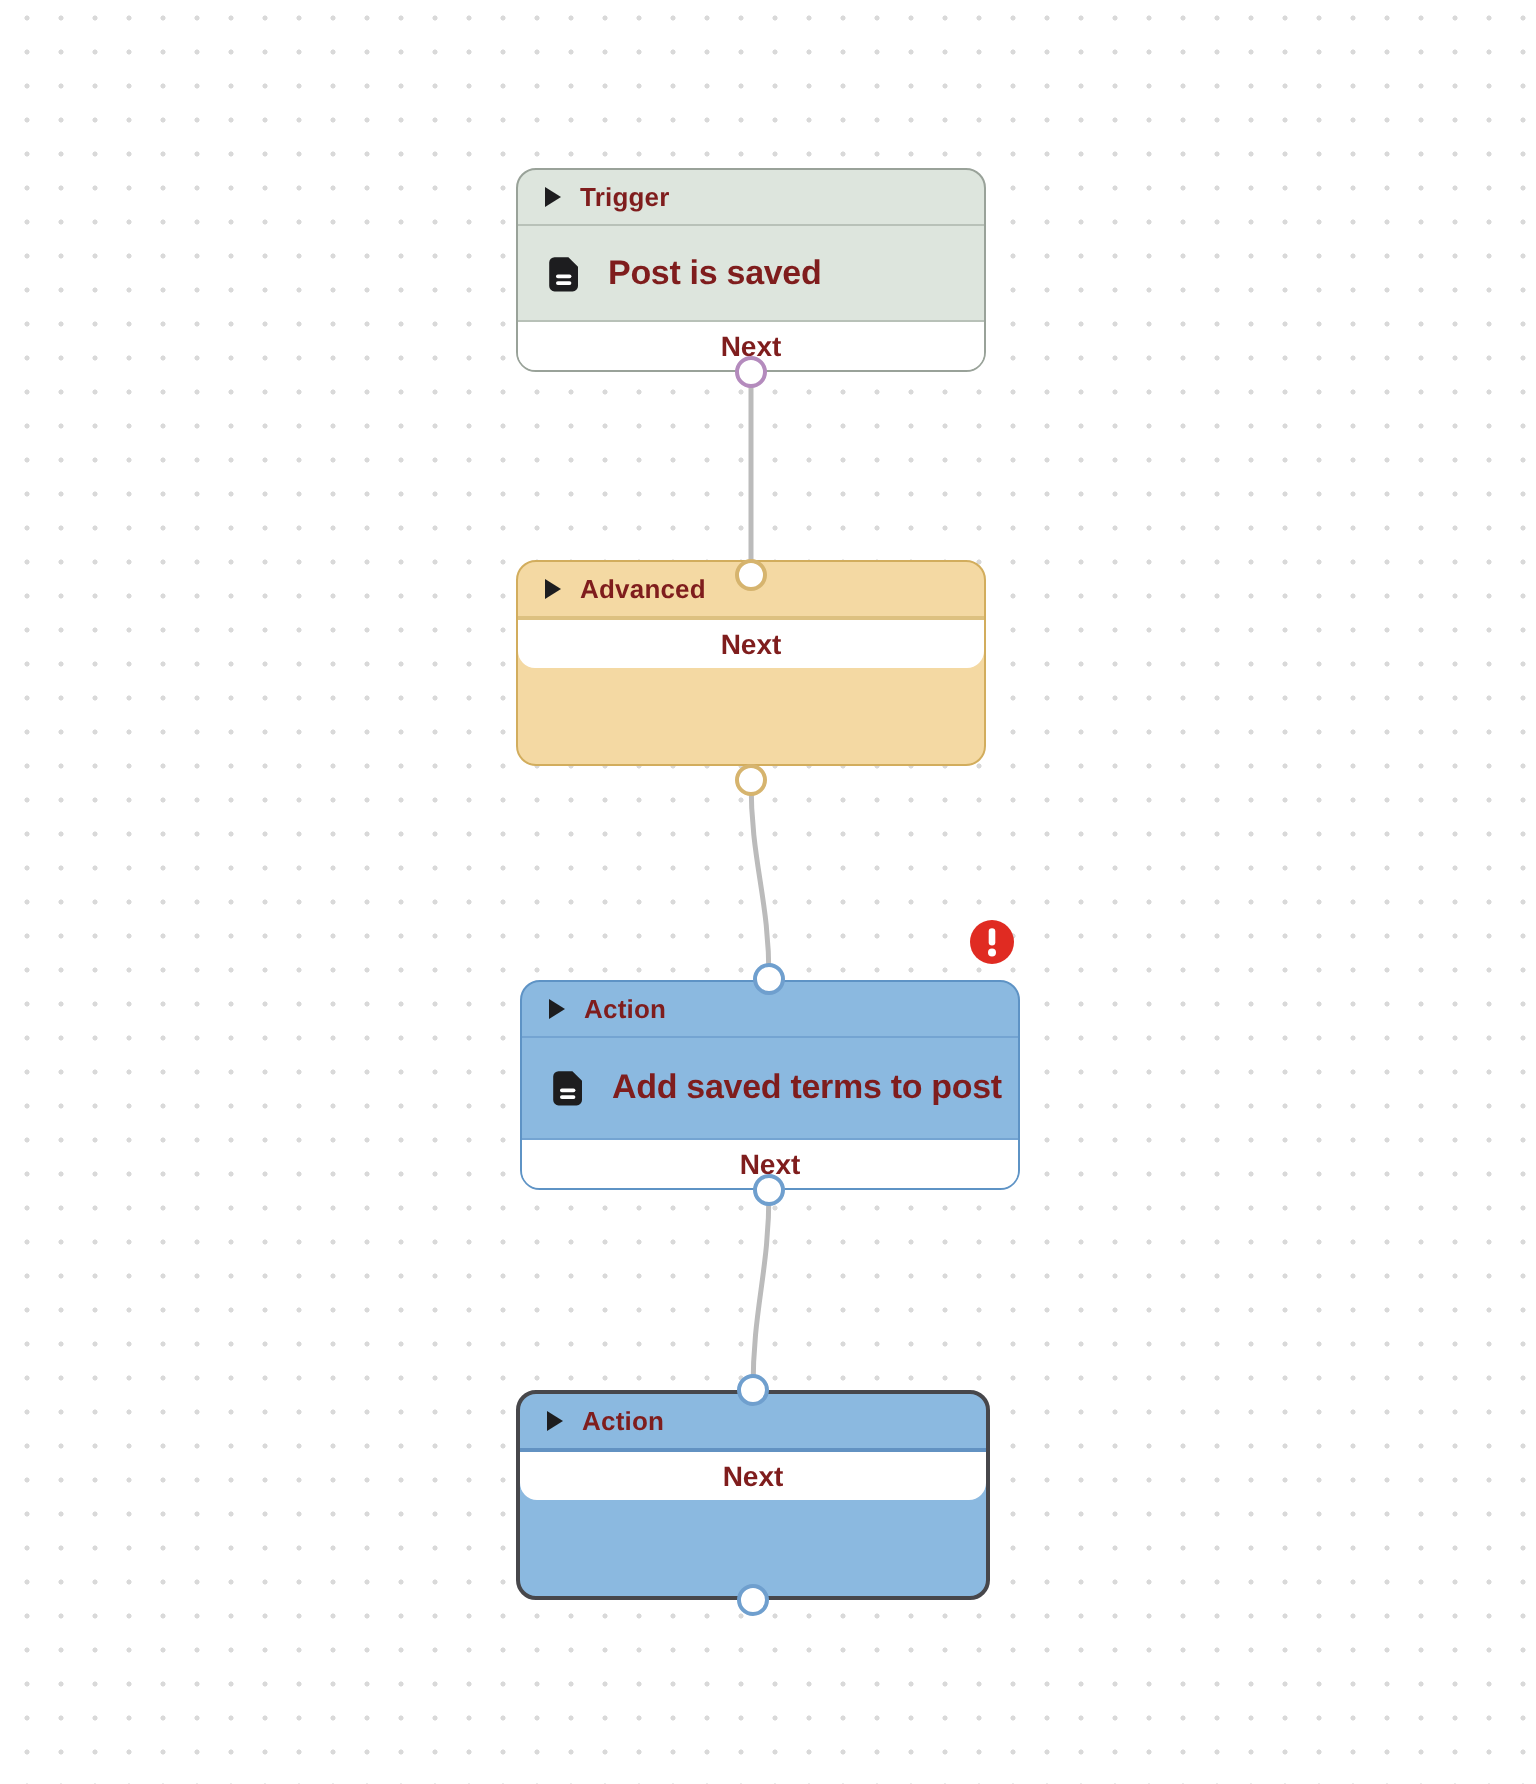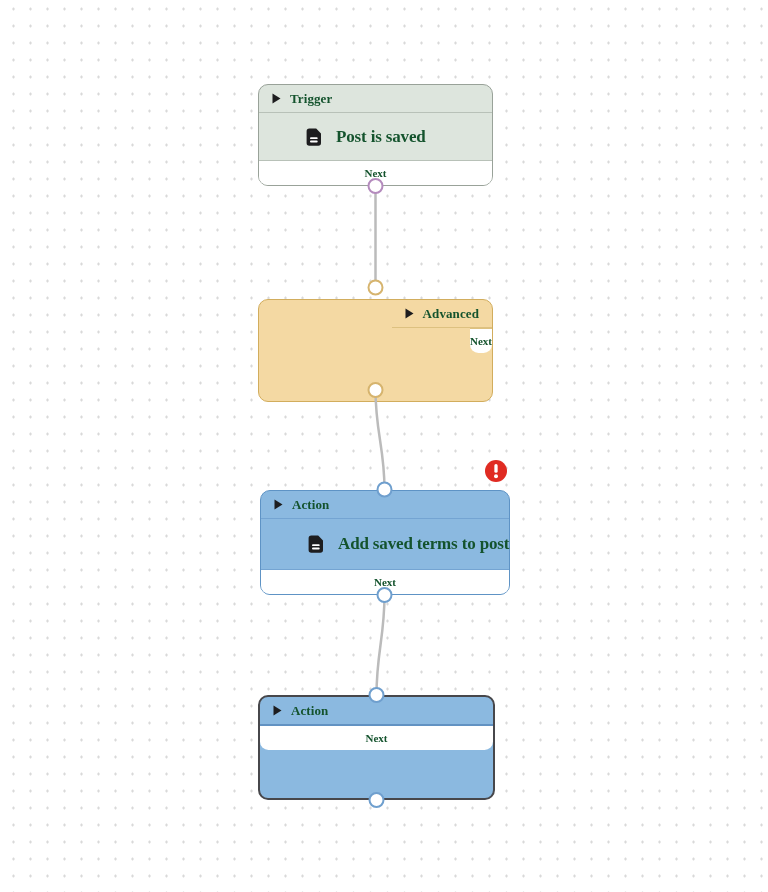--- a/index.html
+++ b/index.html
@@ -5,22 +5,22 @@
   html, body { margin: 0; padding: 0; background: #ffffff; }
   .canvas {
     position: relative;
     width: 768px;
     height: 892px;
     overflow: hidden;
     background-color: #ffffff;
     background-image: radial-gradient(circle, #d9d9d9 1.1px, transparent 1.45px);
     background-size: 17px 17px;
     background-position: 5px 0.5px;
-    font-family: Liberation Serif, serif;
-    color: #14532d;
+    font-family: Liberation Sans, sans-serif;
+    color: #7f1d1d;
   }
   .wire-layer {
     position: absolute;
     left: 0; top: 0;
     z-index: 3;
     pointer-events: none;
   }
   .wire { fill: none; stroke-width: 2.5; stroke-linecap: round; }
   .port { fill: #ffffff; stroke-width: 2; }
   .node {
@@ -47,41 +47,40 @@
     font-size: 13px;
     font-weight: 600;
     letter-spacing: 0.1px;
   }
   .node-body {
     flex: 1 1 auto;
     display: flex;
     align-items: center;
     gap: 12px;
     padding: 0 13px;
-    margin-left: 32px;
   }
   .body-icon { flex: 0 0 auto; display: block; }
   .title {
     font-size: 17px;
     font-weight: 600;
     letter-spacing: -0.15px;
     white-space: nowrap;
   }
   .node-footer {
     flex: 0 0 24px;
     height: 24px;
     background: #ffffff;
     border-top: 1px solid var(--divider, #ccc);
     border-radius: 0 0 8.5px 8.5px;
     display: flex;
     align-items: center;
     justify-content: center;
   }
   .next {
-    font-size: 11px;
+    font-size: 14px;
     font-weight: 600;
   }
   .error-badge {
     position: absolute;
     top: -32px;
     right: 1px;
     width: 24px;
     height: 24px;
     z-index: 4;
   }
@@ -119,21 +118,21 @@
         <rect x="6" y="10.2" width="7.7" height="1.9" rx="0.95" fill="#ffffff"></rect>
         <rect x="6" y="13.6" width="7.7" height="1.9" rx="0.95" fill="#ffffff"></rect>
       </svg>
       <span class="title">Post is saved</span>
     </div>
     <div class="node-footer">
       <span class="next">Next</span>
     </div>
   </div>
 
-  <div class="node" style="left: 258px; top: 299px; width: 235px; height: 103px; align-items: flex-end; --fill: #f4d9a3; --border: #d2ad5d; --divider: #ddc180; --port: #d6b46e;">
+  <div class="node" style="left: 258px; top: 280px; width: 235px; height: 103px; --fill: #f4d9a3; --border: #d2ad5d; --divider: #ddc180; --port: #d6b46e;">
     <div class="node-header">
       <svg class="play" width="9" height="11" viewBox="0 0 9 11">
           <polygon points="0.5,0.5 8.5,5.5 0.5,10.5" fill="#1d1d1f"></polygon>
         </svg>
       <span class="cat">Advanced</span>
     </div>
     <div class="node-footer">
       <span class="next">Next</span>
     </div>
   </div>

